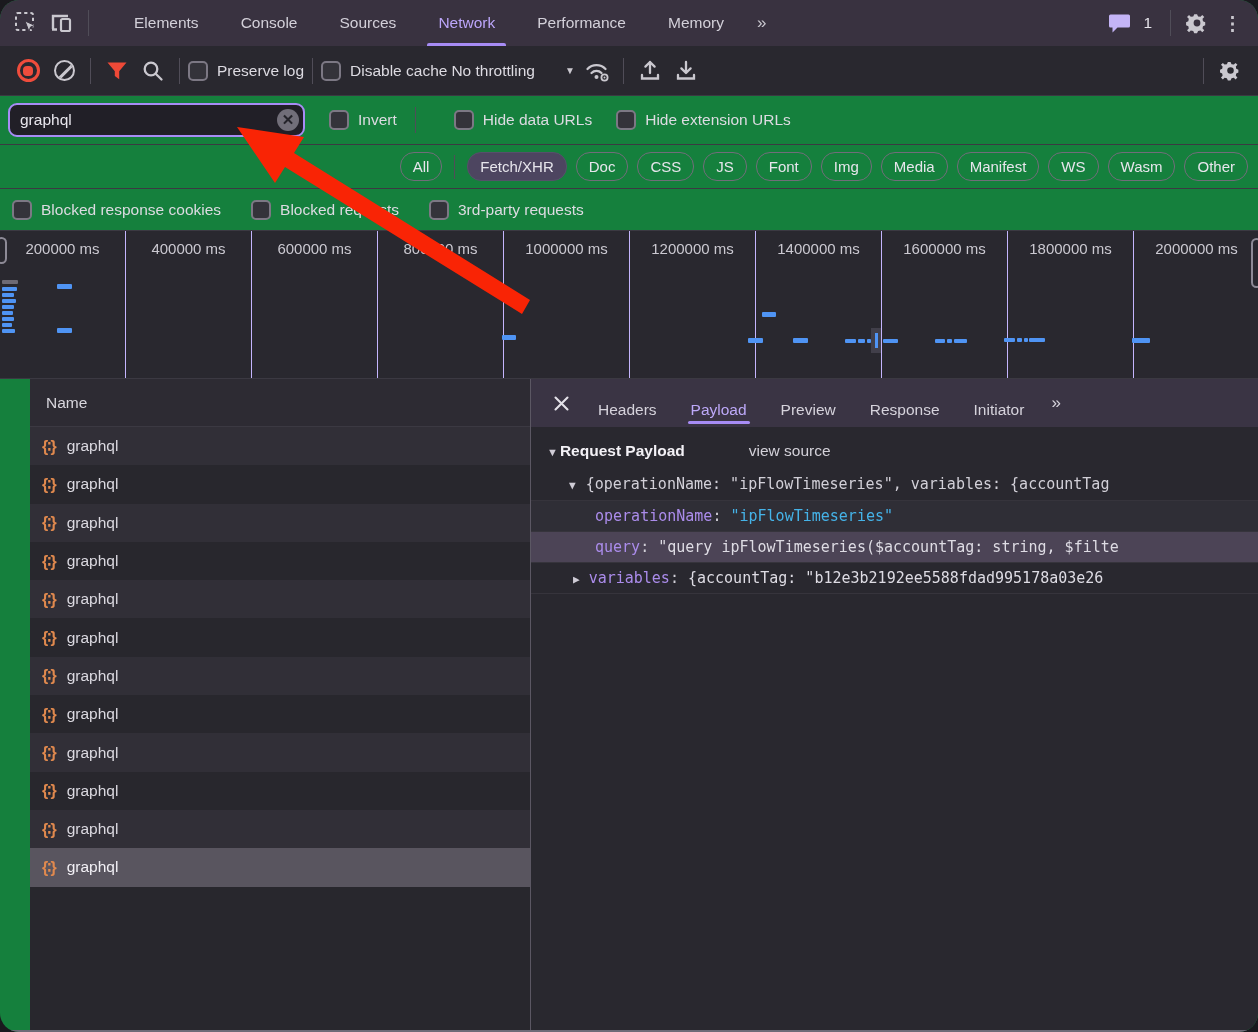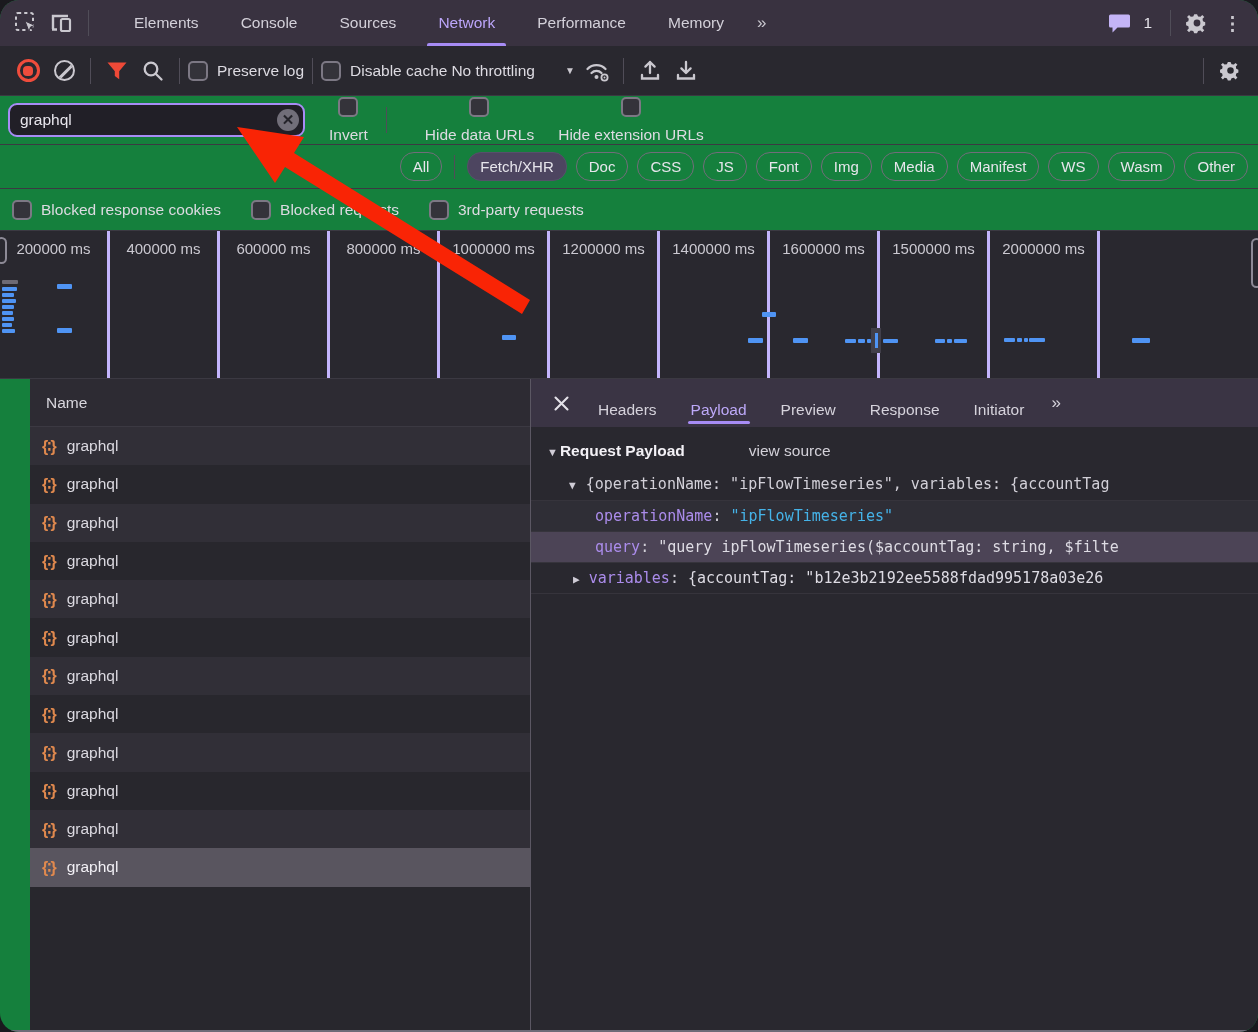--- a/index.html
+++ b/index.html
@@ -36,35 +36,35 @@
   .throttle { display:flex; align-items:center; gap:30px; color:#dddbe2; padding:0 4px; }
   .dd-caret { font-size:10px; color:#cac8cf; }
 
   
   .filter-row { height:49px; border-bottom:1px solid #3b3942; display:flex; align-items:center; padding:0 8px; }
   .filter-wrap { position:relative; width:297px; height:34px; flex:none; }
   .filter-input { width:100%; height:100%; background:#211f27; border:2px solid var(--accent,#a78cf5); border-radius:9px;
     color:#e8e6ed; font-size:15.5px; font-family:"Liberation Sans",sans-serif; padding:0 36px 0 10px; outline:none; }
   .clear-btn { position:absolute; right:6px; top:50%; transform:translateY(-50%); width:22px; height:22px; border-radius:50%;
     background:#716e79; color:#24232a; display:flex; align-items:center; justify-content:center; font-size:15px; font-weight:bold; }
-  .filter-row .cb-label { margin-left:24px;flex-direction:column; }
+  .filter-row .cb-label { margin-left:24px; }
   .filter-row .vsep { margin:0 14px 0 18px; }
 
   
   .chips-row { height:44px; border-bottom:1px solid #3b3942; display:flex; align-items:center; padding:0 10px; gap:9px;justify-content:flex-end; }
   .chip { padding:5px 12px; border:1.5px solid #716d7a; border-radius:14px; font-size:15px; color:#e7e5ec; white-space:nowrap; }
   .chip.active { background:#4d4560; border-color:#56506a; }
   .chips-row .vsep { height:24px; margin:0 3px; }
 
   
   .flags-row { height:42px; border-bottom:1px solid #3b3942; display:flex; align-items:center; padding:0 12px; gap:30px; }
 
   
   .overview { position:relative; height:148px; border-bottom:1px solid #3b3942; background:#29282f; display:flex; overflow:hidden; }
-  .ov-col { width:110px; flex:none; border-right:3px solid #c4b5fd; text-align:center; padding-top:9px; font-size:15px; color:#cbc9d1; white-space:nowrap; overflow:visible; }
+  .ov-col { width:126px; flex:none; border-right:1px solid #c4b5fd; text-align:center; padding-top:9px; font-size:15px; color:#cbc9d1; white-space:nowrap; overflow:visible; }
   .ov-bar { position:absolute; background:var(--blue,#4f94f4); border-radius:1px; }
   .ov-bar.gray { background:#6d6a75; }
   .ov-marker { position:absolute; background:#413f4a; display:flex; align-items:center; justify-content:center; }
   .ov-marker-core { width:3px; height:62%; background:var(--blue,#4f94f4); }
   .ov-grip-left { position:absolute; left:-4px; top:6px; width:11px; height:27px; border:2px solid #8d8a96; border-radius:7px; background:#29282f; }
   .ov-thumb-right { position:absolute; right:-4px; top:7px; width:11px; height:50px; border:2px solid #8d8a96; border-radius:7px; background:#29282f; }
 
   
   .split { display:flex; height:653px; }
   .left-pane { width:500px; flex:none; display:flex; flex-direction:column; background:#28272d; overflow:hidden;margin-left:30px; }
@@ -276,21 +276,21 @@
   <div class="overview">
     <div style="display:flex;position:absolute;inset:0;" id="ov-cols">
         <div class="ov-col">200000 ms</div>
         <div class="ov-col">400000 ms</div>
         <div class="ov-col">600000 ms</div>
         <div class="ov-col">800000 ms</div>
         <div class="ov-col">1000000 ms</div>
         <div class="ov-col">1200000 ms</div>
         <div class="ov-col">1400000 ms</div>
         <div class="ov-col">1600000 ms</div>
-        <div class="ov-col">1500000 ms</div>
+        <div class="ov-col">1800000 ms</div>
         <div class="ov-col">2000000 ms</div>
       </div>
     <div id="ov-bars" style="position:absolute;inset:0;">
         <div class="ov-bar gray" style="left: 2px; top: 49px; width: 16px; height: 4px;"></div>
         <div class="ov-bar" style="left: 2px; top: 56px; width: 15px; height: 4px;"></div>
         <div class="ov-bar" style="left: 2px; top: 62px; width: 12px; height: 4px;"></div>
         <div class="ov-bar" style="left: 2px; top: 68px; width: 14px; height: 4px;"></div>
         <div class="ov-bar" style="left: 2px; top: 74px; width: 12px; height: 4px;"></div>
         <div class="ov-bar" style="left: 2px; top: 80px; width: 11px; height: 4px;"></div>
         <div class="ov-bar" style="left: 2px; top: 86px; width: 12px; height: 4px;"></div>

